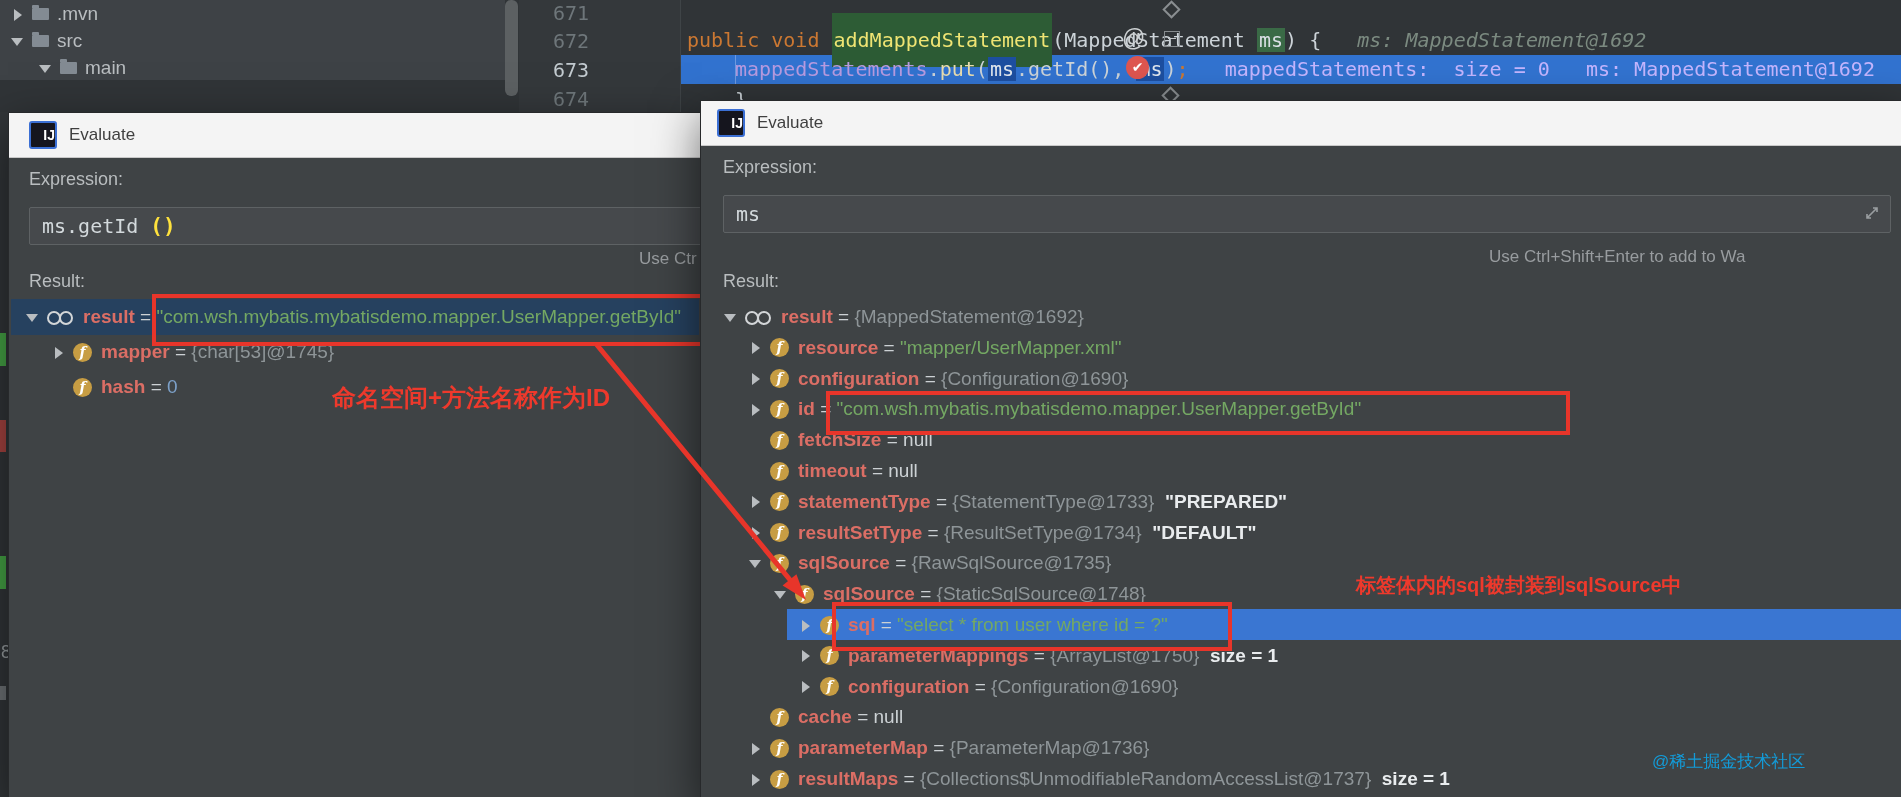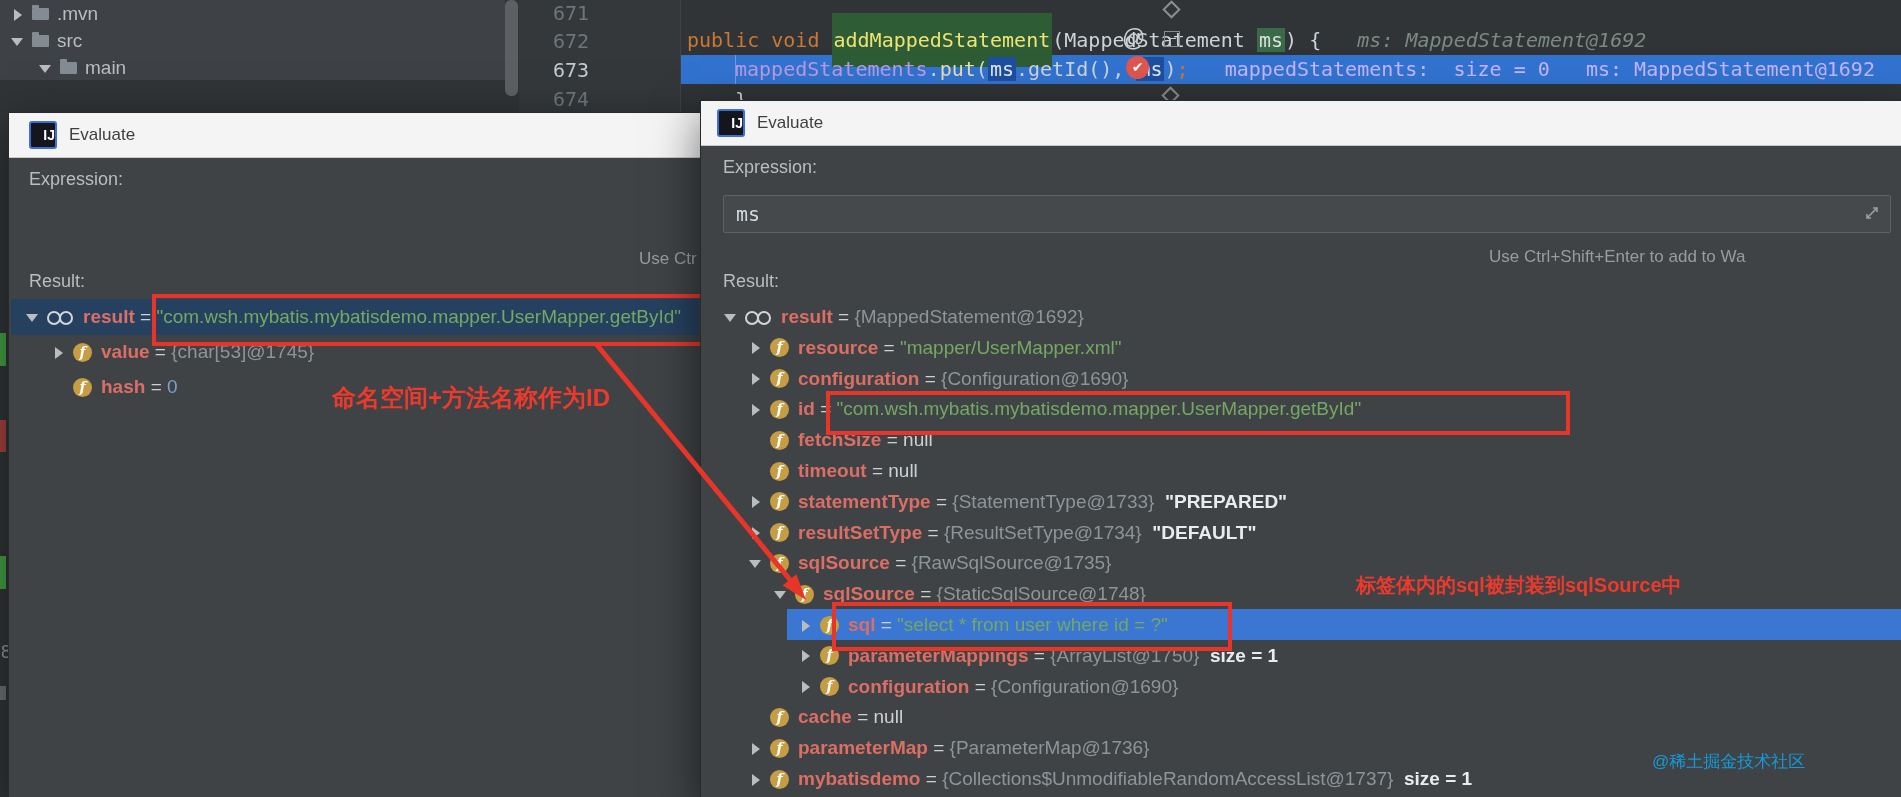--- a/index.html
+++ b/index.html
@@ -105,26 +105,30 @@
 <div class="edgebit" style="top:556px;height:33px;background:#46a546"></div>
 <div class="edge8" style="top:642px">8</div>
 <div class="edgebit" style="top:686px;height:14px;background:#6f7477"></div>
 
 <div class="dlg" style="left:8px;top:112px;width:692px;height:685px;z-index:10">
   <div class="titlebar">
     <div class="ijicon">IJ</div>
     <div class="dlgtitle">Evaluate</div>
   </div>
   <div class="lbl" style="left:20px;top:56px">Expression:</div>
+  <div class="exprbox" style="left:20px;top:94px;width:1000px">
+    <span class="exprtext">ms.getId</span>
+      <span class="exprtext parens">()</span>
+  </div>
   <div class="hinttxt" style="left:630px;top:136px">Use Ctr</div>
   <div class="lbl" style="left:20px;top:158px">Result:</div>
   <div class="band" style="left:2px;top:186px;width:688px;height:36px;background:#26415f"></div>
   <div>
       <div class="trow sel" style="top: 189px; left: 16px;"><span class="tw down"></span><span class="vic oo"></span><span class="nm">result</span><span class="eq"> = </span><span class="val str">"com.wsh.mybatis.mybatisdemo.mapper.UserMapper.getById"</span></div>
-      <div class="trow" style="top: 224px; left: 42px;"><span class="tw right"></span><span class="vic f">f</span><span class="nm">value</span><span class="eq"> = </span><span class="val ref">{char[53]@1745}</span></div>
+      <div class="trow" style="top: 224px; left: 42px;"><span class="tw right"></span><span class="vic f">f</span><span class="nm">mapper</span><span class="eq"> = </span><span class="val ref">{char[53]@1745}</span></div>
       <div class="trow" style="top: 259px; left: 42px;"><span class="tw noarrow"></span><span class="vic f">f</span><span class="nm">hash</span><span class="eq"> = </span><span class="val num">0</span></div>
     </div>
 </div>
 
 <div class="redbox under" style="left:152px;top:294px;width:556px;height:44px"></div>
 <div class="rednote" style="left:332px;top:382px;font-size:24px;z-index:15">命名空间+方法名称作为ID</div>
 
 <div class="dlg" style="left:700px;top:100px;width:1206px;height:700px;z-index:20">
   <div class="titlebar">
     <div class="ijicon" style="margin-left:16px">IJ</div>
@@ -149,21 +153,21 @@
       <div class="trow" style="top: 355px; left: 47px;"><span class="tw noarrow"></span><span class="vic f">f</span><span class="nm">timeout</span><span class="eq"> = </span><span class="val plain">null</span></div>
       <div class="trow" style="top: 385.8px; left: 47px;"><span class="tw right"></span><span class="vic f">f</span><span class="nm">statementType</span><span class="eq"> = </span><span class="val ref">{StatementType@1733}</span><span class="extra">  "PREPARED"</span></div>
       <div class="trow" style="top: 416.6px; left: 47px;"><span class="tw right"></span><span class="vic f">f</span><span class="nm">resultSetType</span><span class="eq"> = </span><span class="val ref">{ResultSetType@1734}</span><span class="extra">  "DEFAULT"</span></div>
       <div class="trow" style="top: 447.4px; left: 47px;"><span class="tw down"></span><span class="vic f">f</span><span class="nm">sqlSource</span><span class="eq"> = </span><span class="val ref">{RawSqlSource@1735}</span></div>
       <div class="trow" style="top: 478.2px; left: 72px;"><span class="tw down"></span><span class="vic f">f</span><span class="nm">sqlSource</span><span class="eq"> = </span><span class="val ref">{StaticSqlSource@1748}</span></div>
       <div class="trow sel" style="top: 509px; left: 97px;"><span class="tw right"></span><span class="vic f">f</span><span class="nm">sql</span><span class="eq"> = </span><span class="val str">"select * from user where id = ?"</span></div>
       <div class="trow" style="top: 539.8px; left: 97px;"><span class="tw right"></span><span class="vic f">f</span><span class="nm">parameterMappings</span><span class="eq"> = </span><span class="val ref">{ArrayList@1750}</span><span class="extra">  size = 1</span></div>
       <div class="trow" style="top: 570.6px; left: 97px;"><span class="tw right"></span><span class="vic f">f</span><span class="nm">configuration</span><span class="eq"> = </span><span class="val ref">{Configuration@1690}</span></div>
       <div class="trow" style="top: 601.4px; left: 47px;"><span class="tw noarrow"></span><span class="vic f">f</span><span class="nm">cache</span><span class="eq"> = </span><span class="val plain">null</span></div>
       <div class="trow" style="top: 632.2px; left: 47px;"><span class="tw right"></span><span class="vic f">f</span><span class="nm">parameterMap</span><span class="eq"> = </span><span class="val ref">{ParameterMap@1736}</span></div>
-      <div class="trow" style="top: 663px; left: 47px;"><span class="tw right"></span><span class="vic f">f</span><span class="nm">mybatisdemo</span><span class="eq"> = </span><span class="val ref">{Collections$UnmodifiableRandomAccessList@1737}</span><span class="extra">  size = 1</span></div>
+      <div class="trow" style="top: 663px; left: 47px;"><span class="tw right"></span><span class="vic f">f</span><span class="nm">resultMaps</span><span class="eq"> = </span><span class="val ref">{Collections$UnmodifiableRandomAccessList@1737}</span><span class="extra">  size = 1</span></div>
     </div>
 </div>
 
 <div class="redbox" style="left:826px;top:391px;width:736px;height:36px"></div>
 <div class="redbox" style="left:832px;top:602px;width:392px;height:41px"></div>
 <div class="rednote" style="left:1356px;top:572px;font-size:20px">标签体内的sql被封装到sqlSource中</div>
 
 <svg class="arrowlayer" width="1901" height="797">
   <line x1="597" y1="345" x2="791" y2="581" stroke="#e8352a" stroke-width="5" stroke-linecap="round"></line>
   <polygon points="806,600 782.6,585.6 796.4,574.2" fill="#e8352a"></polygon>

